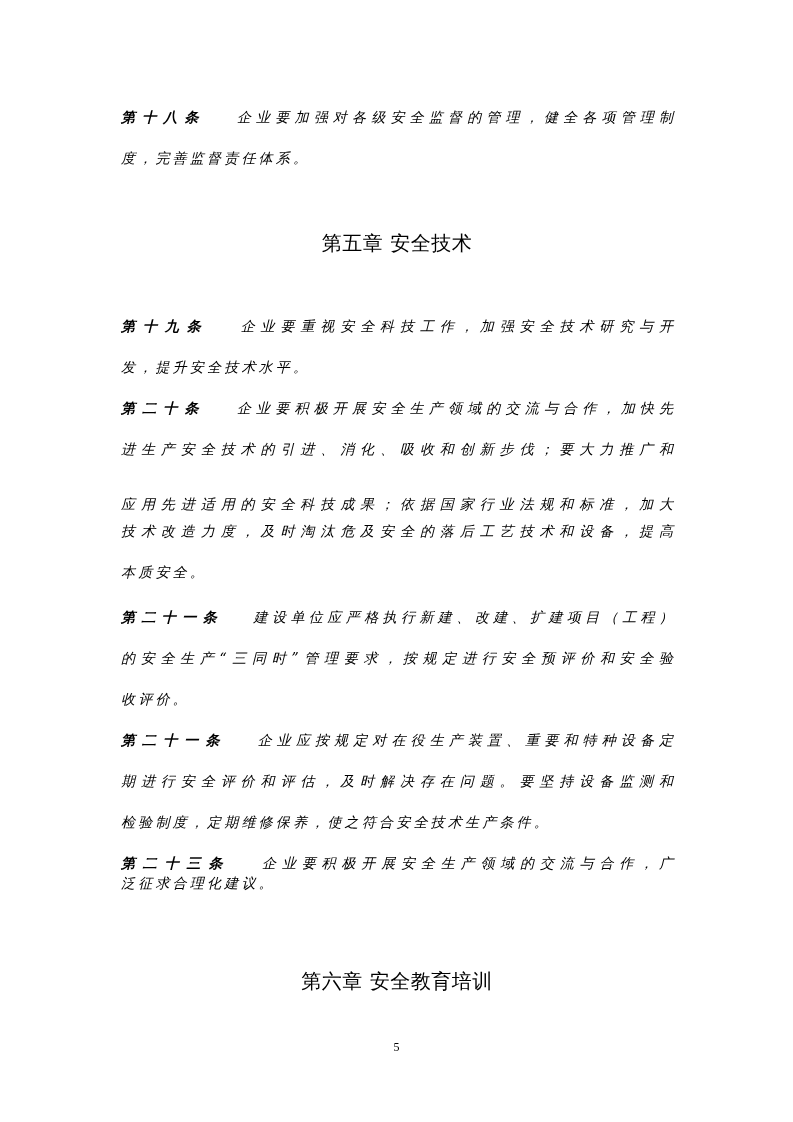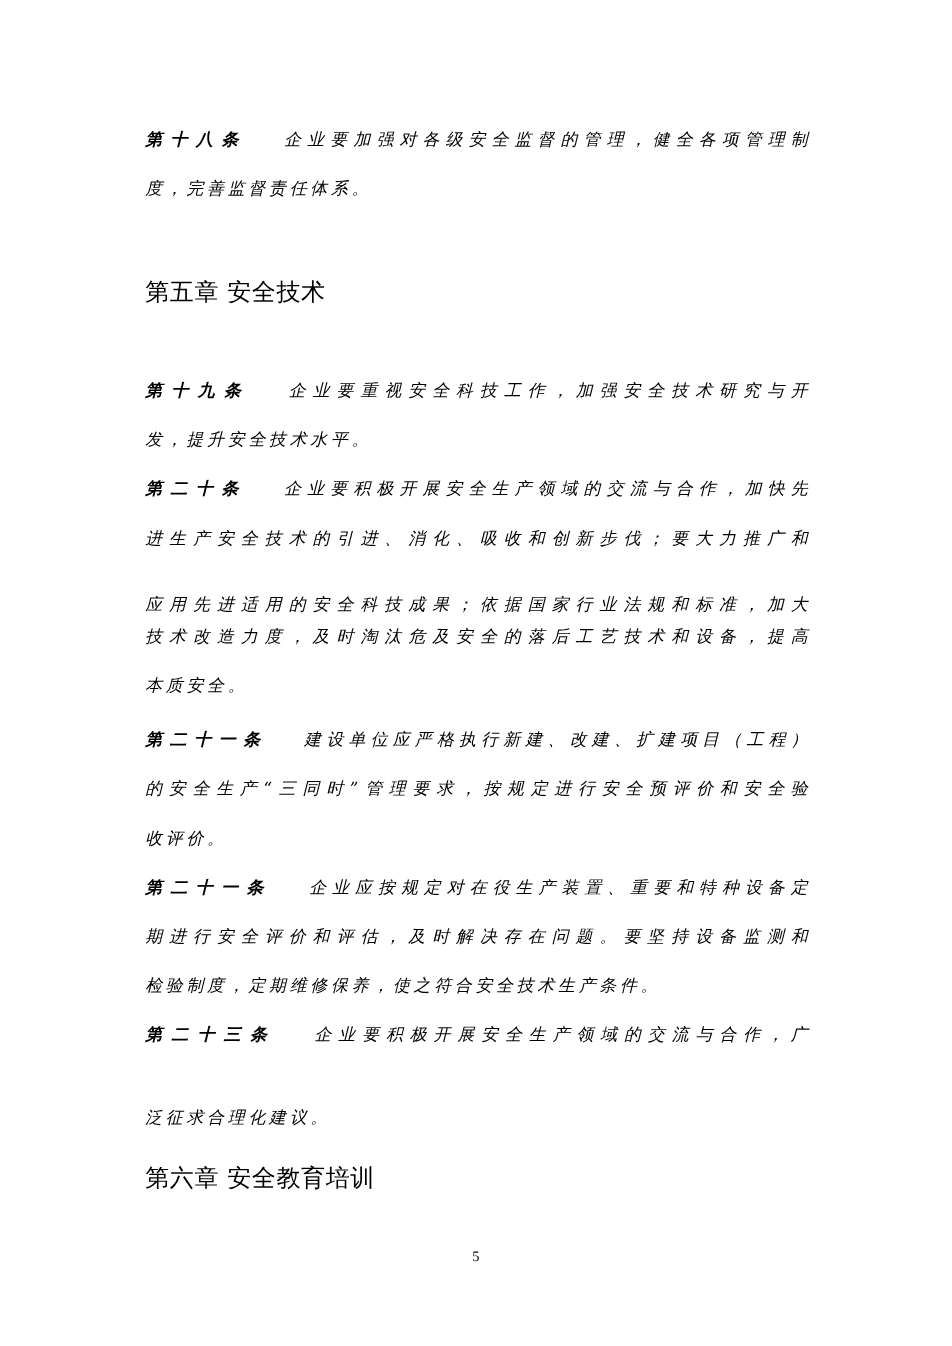--- a/index.html
+++ b/index.html
@@ -4,21 +4,21 @@
 <style>
   html, body { margin: 0; padding: 0; background: #ffffff; }
   body { width: 793px; height: 1122px; position: relative; overflow: hidden;
          font-family: "DejaVu Serif", "Liberation Serif", serif; color: #000; }
   .page { position: absolute; left: 121px; top: 0; width: 552px; }
   .line { position: absolute; left: 0; width: 552px; height: 41px; line-height: 41px;
           font-size: 14px; white-space: nowrap; letter-spacing: 3.2px; font-style: italic; }
   .line.just { text-align: justify; text-align-last: justify; letter-spacing: 0; }
   .art { font-family: "DejaVu Sans", "Liberation Sans", sans-serif; font-weight: bold; letter-spacing: 2px; }
   .gap { display: inline-block; width: 26px; }
-  .chapter { position: absolute; left: 0; width: 552px; font-size: 20px;
+  .chapter { position: absolute; left: 0; width: 552px; text-align: center; font-size: 20px;
              font-family: "DejaVu Sans", "Liberation Sans", sans-serif; letter-spacing: 0.5px; }
   .pagenum { position: absolute; left: 0; width: 793px; top: 1040px; text-align: center;
              font-size: 12px; font-family: "Liberation Serif", serif; }
 </style>
 </head>
 <body>
 
 <div class="page">
 
   <div class="line just" style="top:97px">
@@ -49,18 +49,18 @@
 
   <div class="line just" style="top:720px">
     <span class="art">第二十一条</span><span class="gap"></span><span>企业应按规定对在役生产装置、重要和特种设备定</span>
   </div>
   <div class="line just" style="top:761px">期进行安全评价和评估，及时解决存在问题。要坚持设备监测和</div>
   <div class="line" style="top:802px">检验制度，定期维修保养，使之符合安全技术生产条件。</div>
 
   <div class="line just" style="top:843px">
     <span class="art">第二十三条</span><span class="gap"></span><span>企业要积极开展安全生产领域的交流与合作，广</span>
   </div>
-  <div class="line" style="top:912px">泛征求合理化建议。</div>
+  <div class="line" style="top:863px">泛征求合理化建议。</div>
 
   <div class="chapter" style="top:968px">第六章  安全教育培训</div>
 </div>
 
 <div class="pagenum">5</div>
 
 </body></html>

